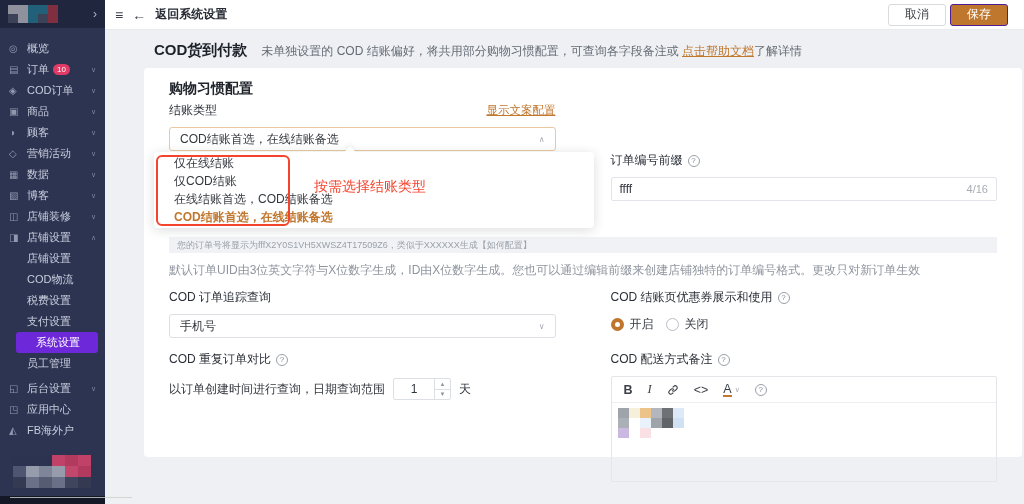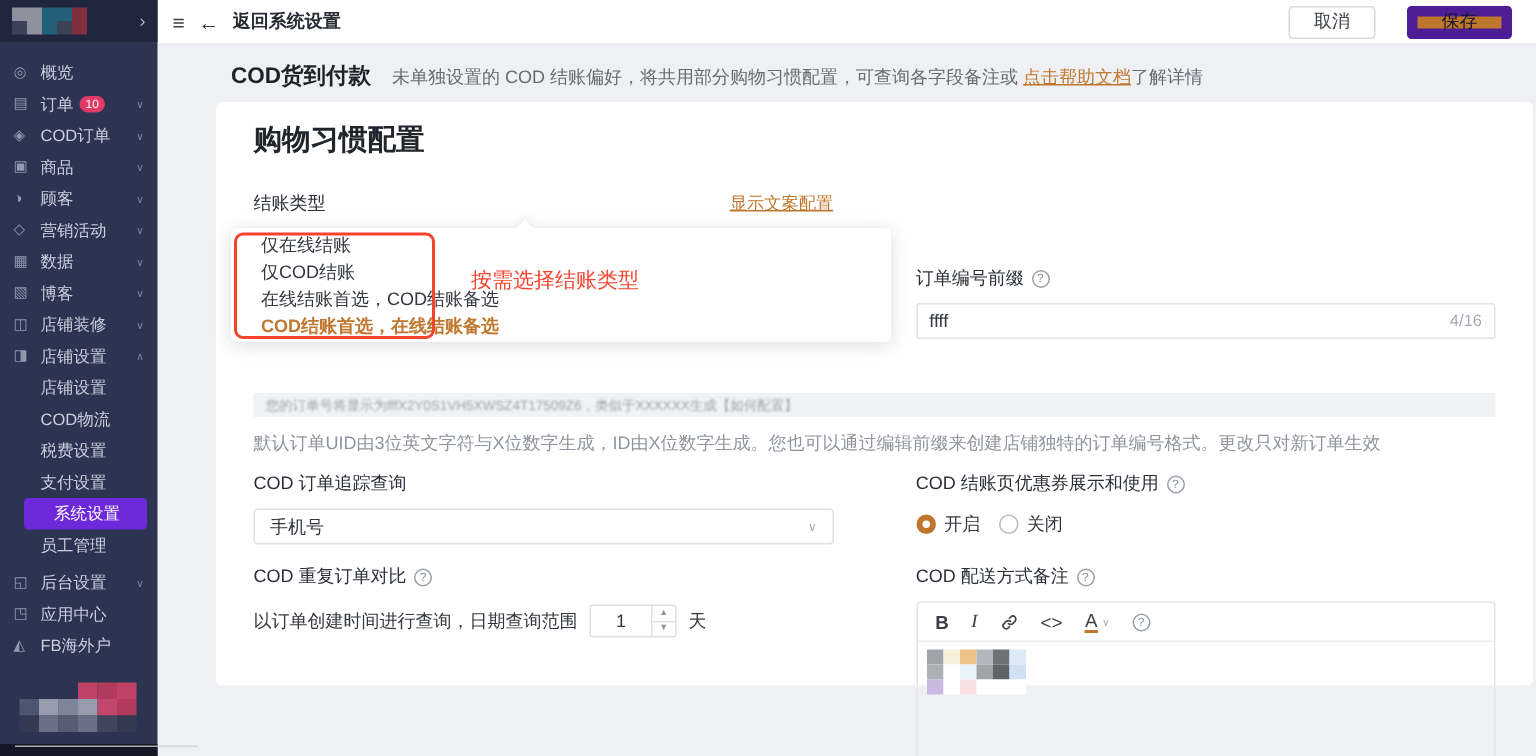--- a/index.html
+++ b/index.html
@@ -21,34 +21,34 @@
   .gap { height:4px; }
   .side-user { position:absolute; left:13px; bottom:16px; --cw:13px; --ch:11px; }
   .side-strip { position:absolute; left:0; bottom:0; width:105px; height:8px; background:#141826; }
   .side-strip-line { position:absolute; left:10px; bottom:6px; width:122px; height:1px; background:#c9d2c9; opacity:.8; }
   .mosaic { display:grid; }
 
   
   .topbar { position:absolute; left:105px; top:0; width:919px; height:30px; background:#fff; display:flex; align-items:center; padding:0 16px 0 10px; border-bottom:1px solid #e9ebef; z-index:10; }
   .tb-icon { font-size:14px; color:#3c4049; margin-right:9px; cursor:pointer; }
   .tb-back-label { font-size:12px; color:#272c35; font-weight:bold; }
-  .tb-actions { margin-left:auto; display:flex; gap:21px; }
+  .tb-actions { margin-left:auto; display:flex; gap:4px; }
   .btn { height:22px; padding:0 16px; font-size:12px; border-radius:3px; display:flex; align-items:center; cursor:pointer; }
   .btn-cancel { background:#fff; border:1px solid #d8dade; color:#3c4049; }
-  .btn-save { background:#bf762d; border:7px solid #4c1d95; color:#0f172a; }
+  .btn-save { background:#bf762d; border:1px solid #4c1d95; color:#ffffff; }
 
   
   .page { position:absolute; left:119px; top:30px; width:919px; height:474px; background:#eef0f4; }
   .page-header { display:flex; align-items:baseline; gap:14px; padding:11px 0 0 35px; }
   .page-title { font-size:15px; font-weight:bold; color:#1d2129; }
   .page-desc { font-size:12px; color:#666b74; }
   .lnk { color:#c0772e; text-decoration:underline; cursor:pointer; }
 
   .card { position:absolute; left:25px; top:38px; width:878px; height:389px; background:#fff; border-radius:4px; padding:12px 25px; }
-  .section-title { font-size:19px; font-weight:bold; color:#20242b; margin-bottom:21px; }
+  .section-title { font-size:14px; font-weight:bold; color:#20242b; margin-bottom:4px; }
   .cols { display:flex; gap:55px; }
   .col { flex:1; min-width:0; }
   .field-head { display:flex; justify-content:space-between; align-items:center; font-size:12px; color:#2a2f38; margin-bottom:8px; }
   .field-label { display:flex; align-items:center; }
   .help { display:inline-flex; align-items:center; justify-content:center; width:12px; height:12px; border:1px solid #9aa0a8; border-radius:50%; font-size:8px; color:#868d95; margin-left:5px; flex:none; }
   .select { height:24px; border:1px solid #dcdfe4; border-radius:3px; display:flex; align-items:center; justify-content:space-between; padding:0 10px; font-size:12px; color:#33373e; cursor:pointer; background:#fff; }
   .select.open { border-color:#eac9a2; }
   .select .chev { font-size:8px; color:#a6abb3; }
   .text-input { height:24px; border:1px solid #e2e4e9; border-radius:2px; display:flex; align-items:center; justify-content:space-between; padding:0 8px; font-size:12px; }
   .counter { font-size:11px; color:#a6abb3; }

